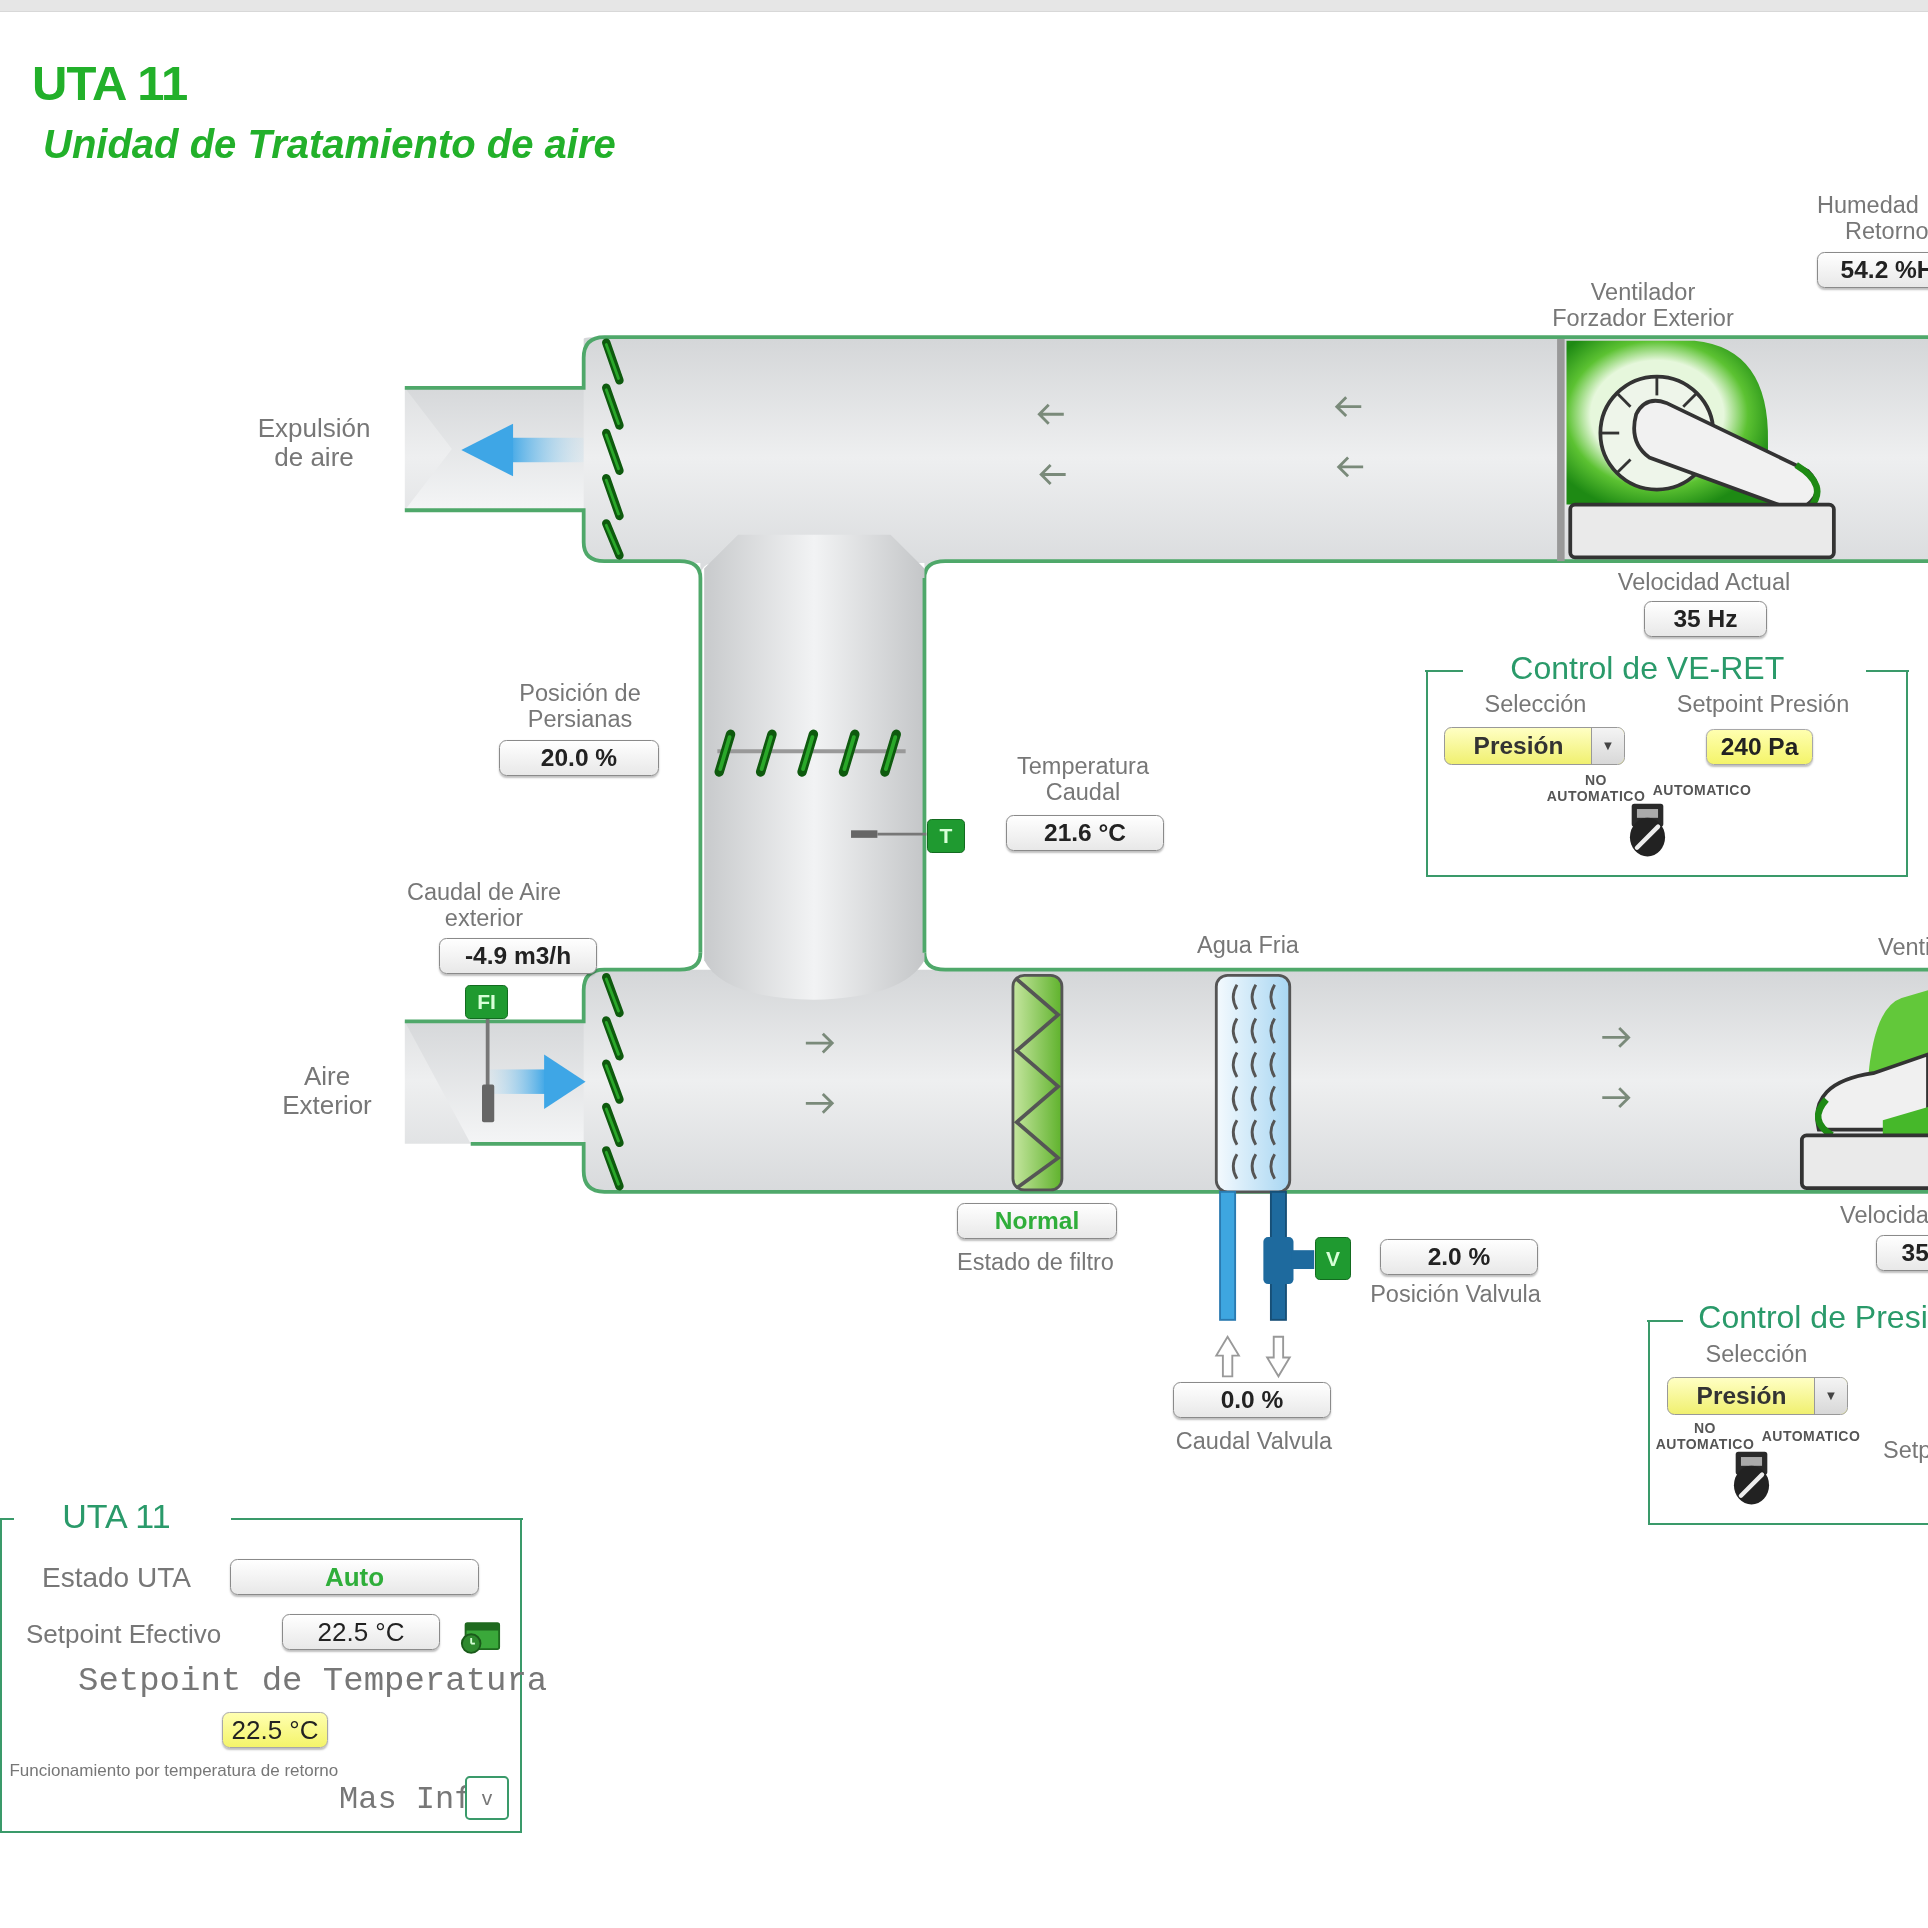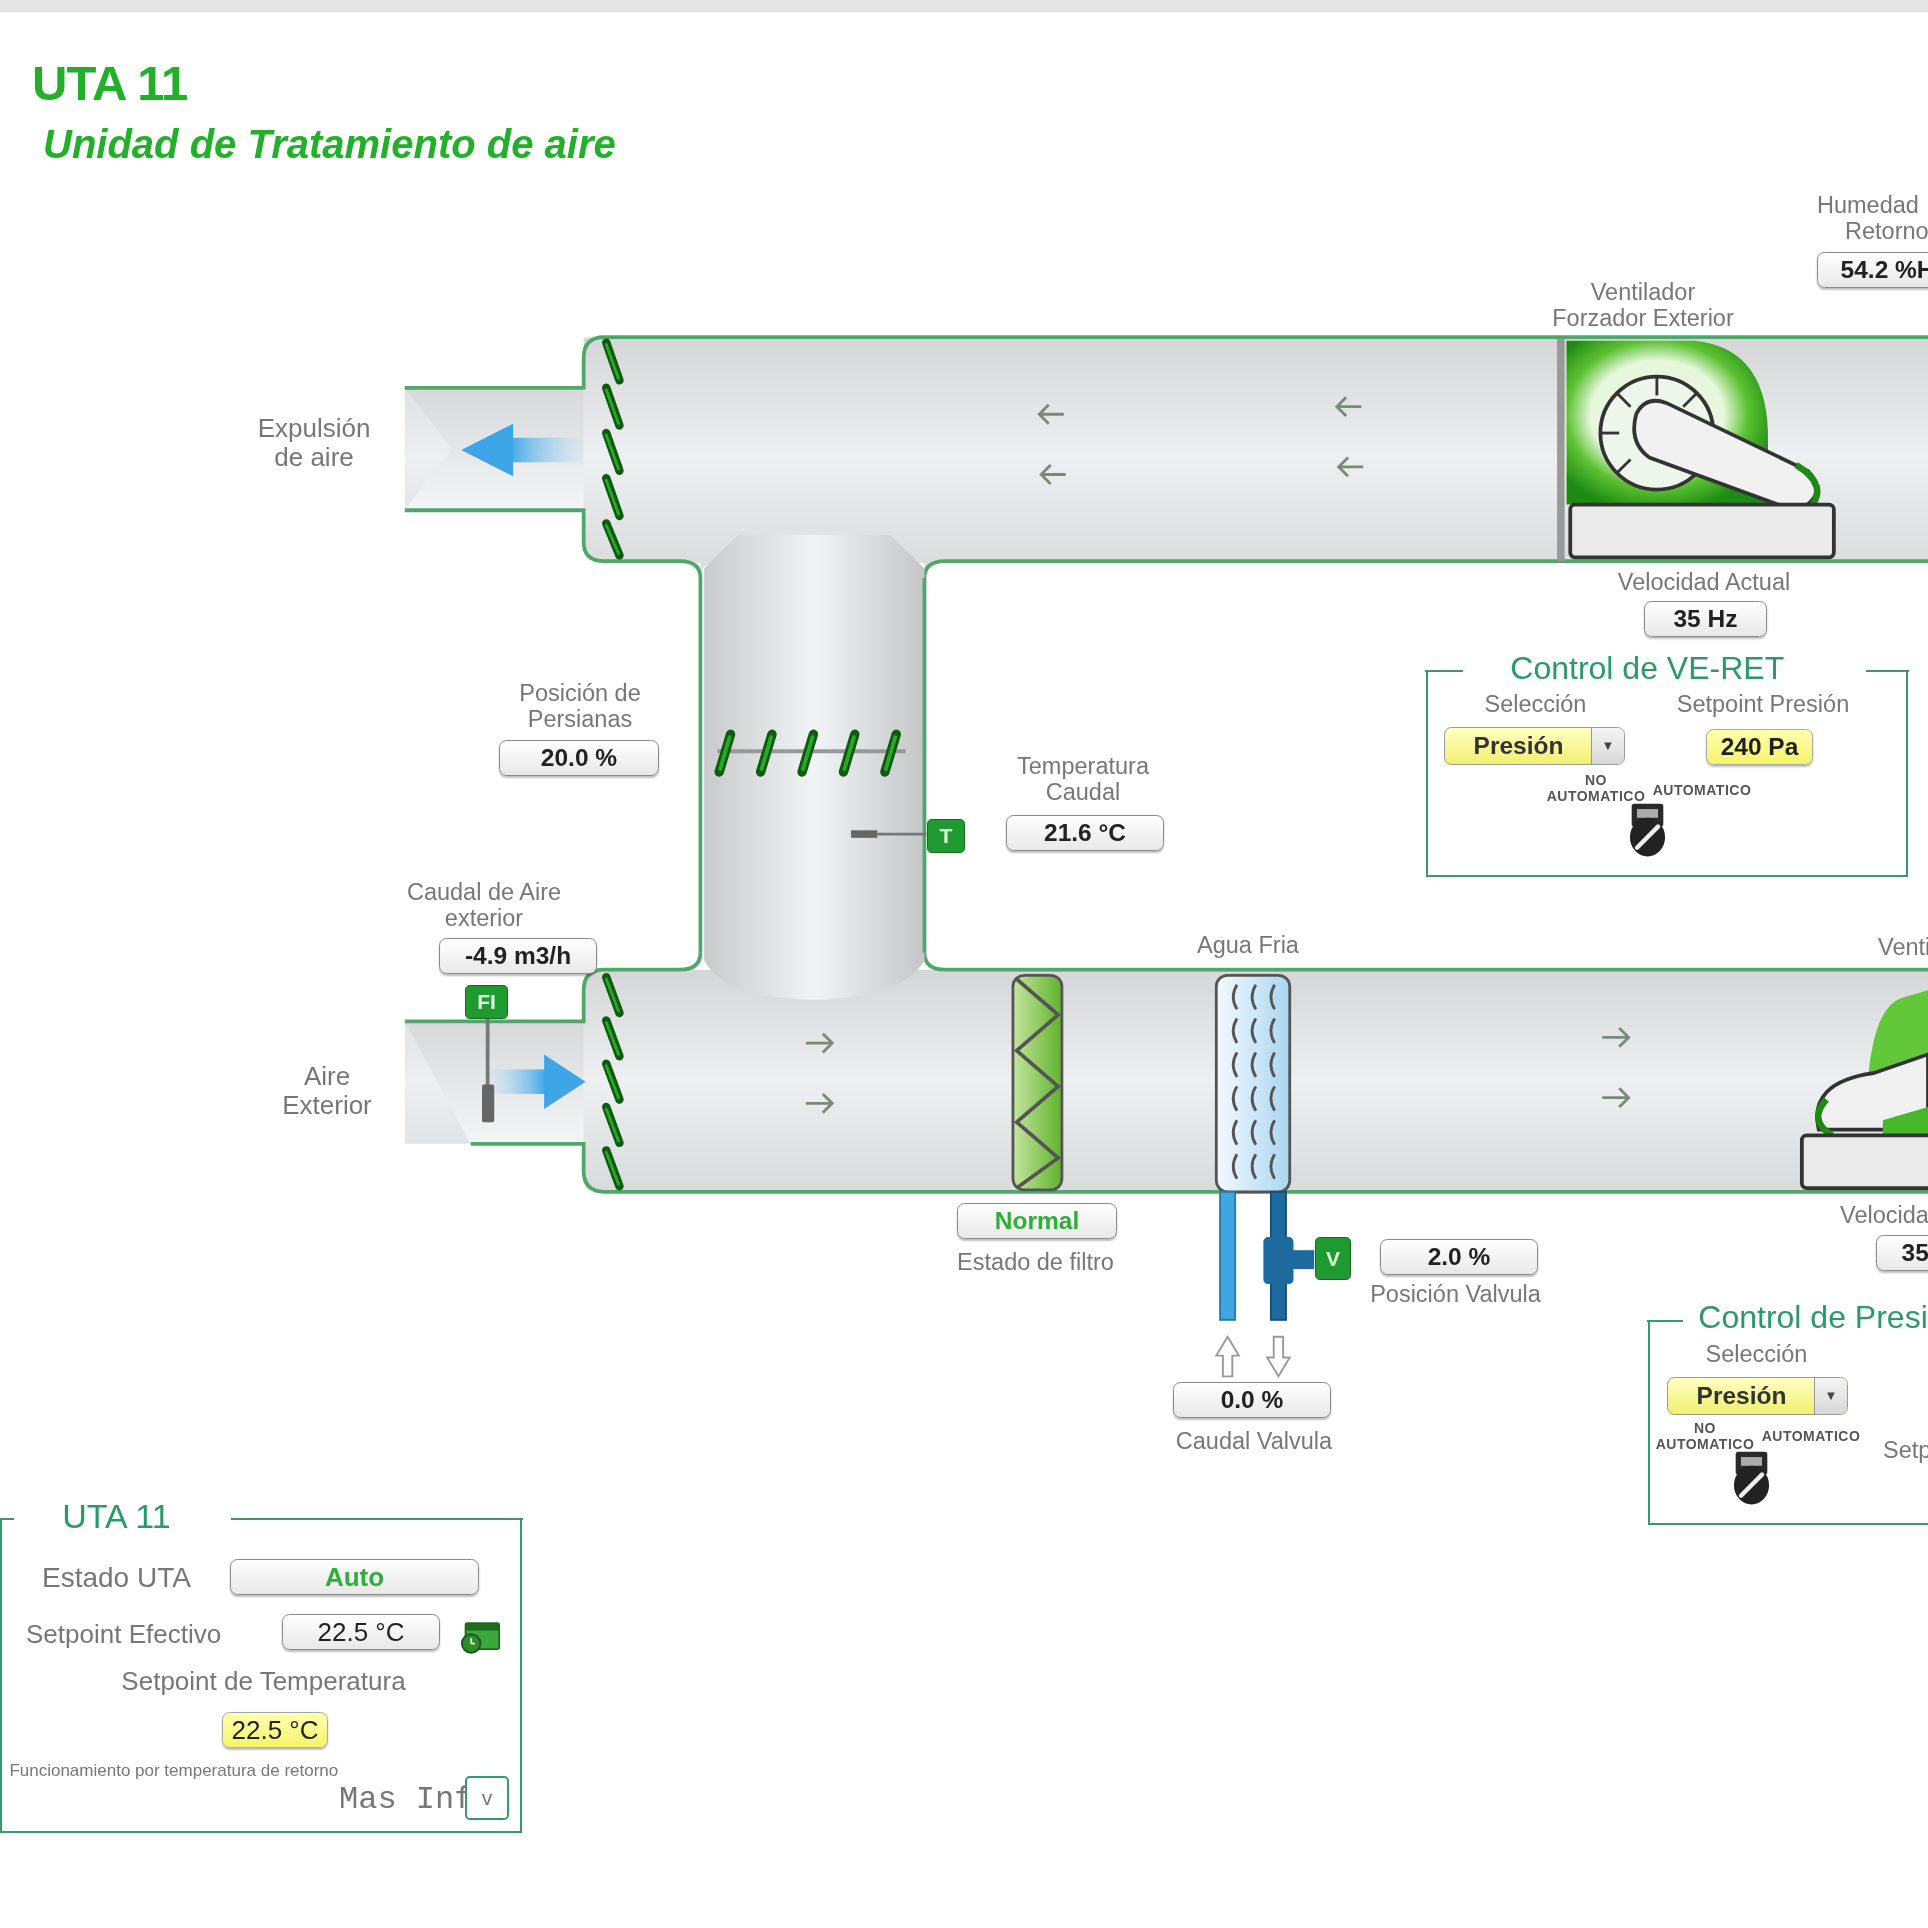--- a/index.html
+++ b/index.html
@@ -392,19 +392,19 @@
 <div class="lbl" style="left:26px; top:1620px; text-align:left; font-size:26px;">Setpoint Efectivo</div>
 <div class="valbox" style="left:282px; top:1614px; width:156px; font-size:26px; font-weight:normal;">22.5 °C</div>
 <svg style="left:460px; top:1621px;" width="41" height="34" viewBox="0 0 44 36">
   <rect x="6" y="2" width="36" height="28" rx="2" fill="#3aa83a" stroke="#1f6a1f" stroke-width="2"></rect>
   <rect x="6" y="2" width="36" height="8" fill="#1f6a1f"></rect>
   <circle cx="12" cy="24" r="10" fill="#2f8a2f" stroke="#1a5a1a" stroke-width="2"></circle>
   <line x1="12" y1="24" x2="12" y2="18" stroke="#d8ffd8" stroke-width="2"></line>
   <line x1="12" y1="24" x2="16" y2="24" stroke="#d8ffd8" stroke-width="2"></line>
 </svg>
 
-<div class="lbl" style="left:94px; top:1667px; width:339px; font-size:26px;">Setpoint de Temperatura</div>
+<div class="lbl" style="left:78px; top:1667px; width:339px; font-size:34px;font-family:Liberation Mono, monospace;">Setpoint de Temperatura</div>
 <div class="valbox yellow" style="left:222px; top:1712px; width:104px; font-size:26px; font-weight:normal;">22.5 °C</div>
 
 <div class="lbl" style="left:9.4px; top:1761px; text-align:right; font-size:17px; line-height:19px;">Funcionamiento por temperatura de retorno</div>
 <div class="lbl" style="left:339px; top:1785px; text-align:left; font-size:32px;font-family:Liberation Mono, monospace;">Mas Info</div>
 <div class="more-btn" style="left:465px; top:1776px;">v</div>
 
 
 </body></html>

